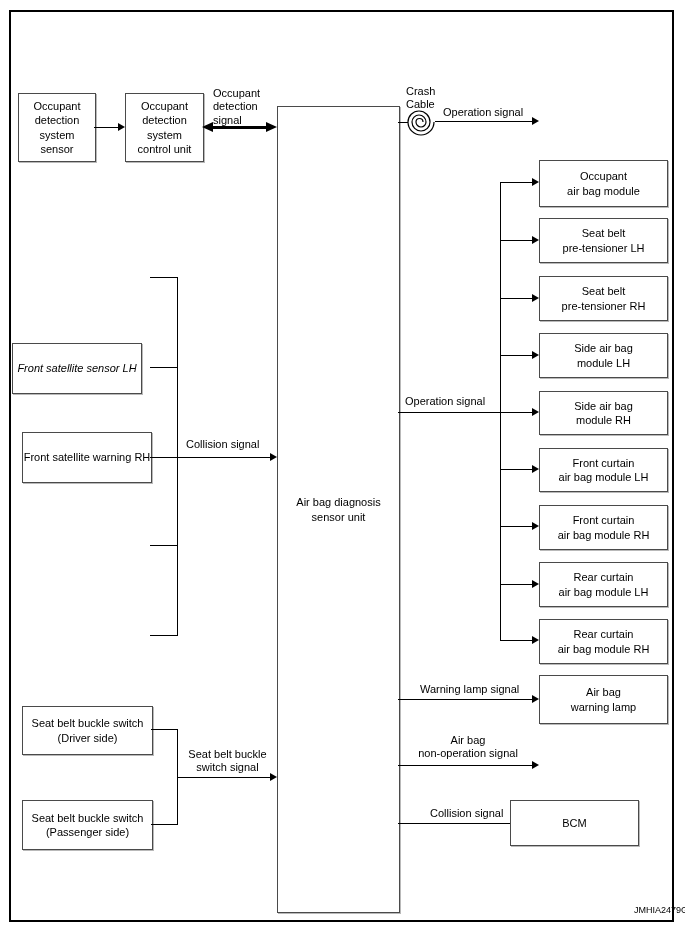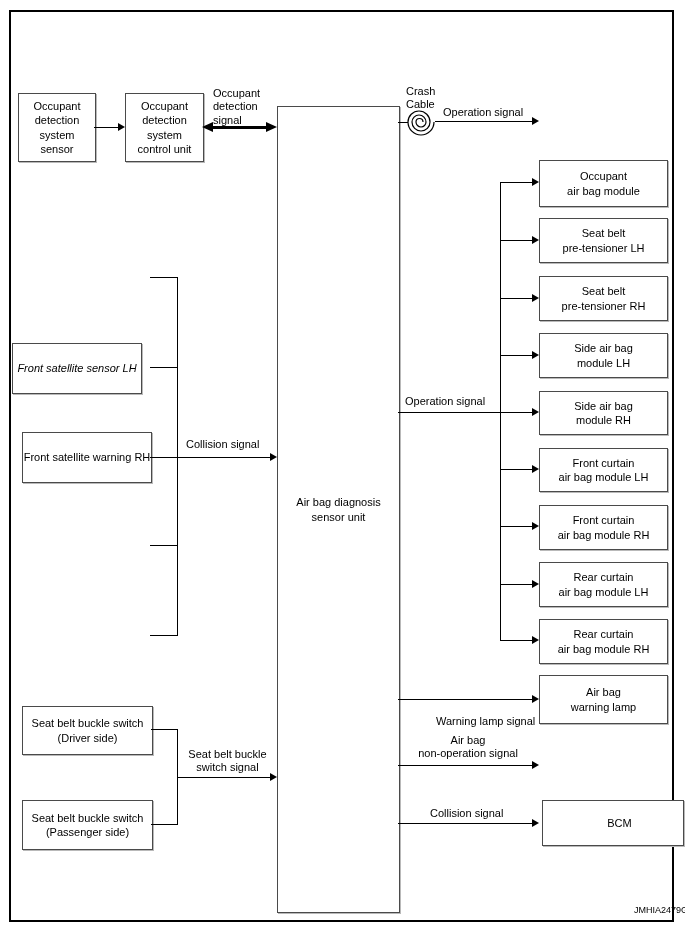--- a/index.html
+++ b/index.html
@@ -126,28 +126,28 @@
 air bag module LH</div>
   <div class="box" style="left:539px;top:505px;width:127px;height:43px;">Front curtain
 air bag module RH</div>
   <div class="box" style="left:539px;top:562px;width:127px;height:43px;">Rear curtain
 air bag module LH</div>
   <div class="box" style="left:539px;top:619px;width:127px;height:43px;">Rear curtain
 air bag module RH</div>
 
   <div class="hline" style="left:398px;top:699px;width:134px;"></div>
   <div class="arr-r" style="left:532px;top:695px;"></div>
-  <div class="lbl" style="left:436px;top:683px;margin-top:32px;">Warning lamp signal</div>
+  <div class="lbl" style="left:420px;top:683px;">Warning lamp signal</div>
   <div class="box" style="left:539px;top:675px;width:127px;height:47px;">Air bag
 warning lamp</div>
 
   <div class="hline" style="left:398px;top:765px;width:134px;"></div>
   <div class="arr-r" style="left:532px;top:761px;"></div>
   <div class="lbl ctr" style="left:411px;top:734px;width:114px;">Air bag
 non-operation signal</div>
 
   <div class="hline" style="left:398px;top:823px;width:134px;"></div>
   <div class="arr-r" style="left:532px;top:819px;"></div>
   <div class="lbl" style="left:430px;top:807px;">Collision signal</div>
-  <div class="box" style="left:542px;top:800px;width:127px;height:44px;padding-left:13px;">BCM</div>
+  <div class="box" style="left:510px;top:800px;width:127px;height:44px;">BCM</div>
 
   <div class="figid" style="left:594px;top:905px;width:100px;">JMHIA2479GB</div>
 </div>
 
 </body></html>

